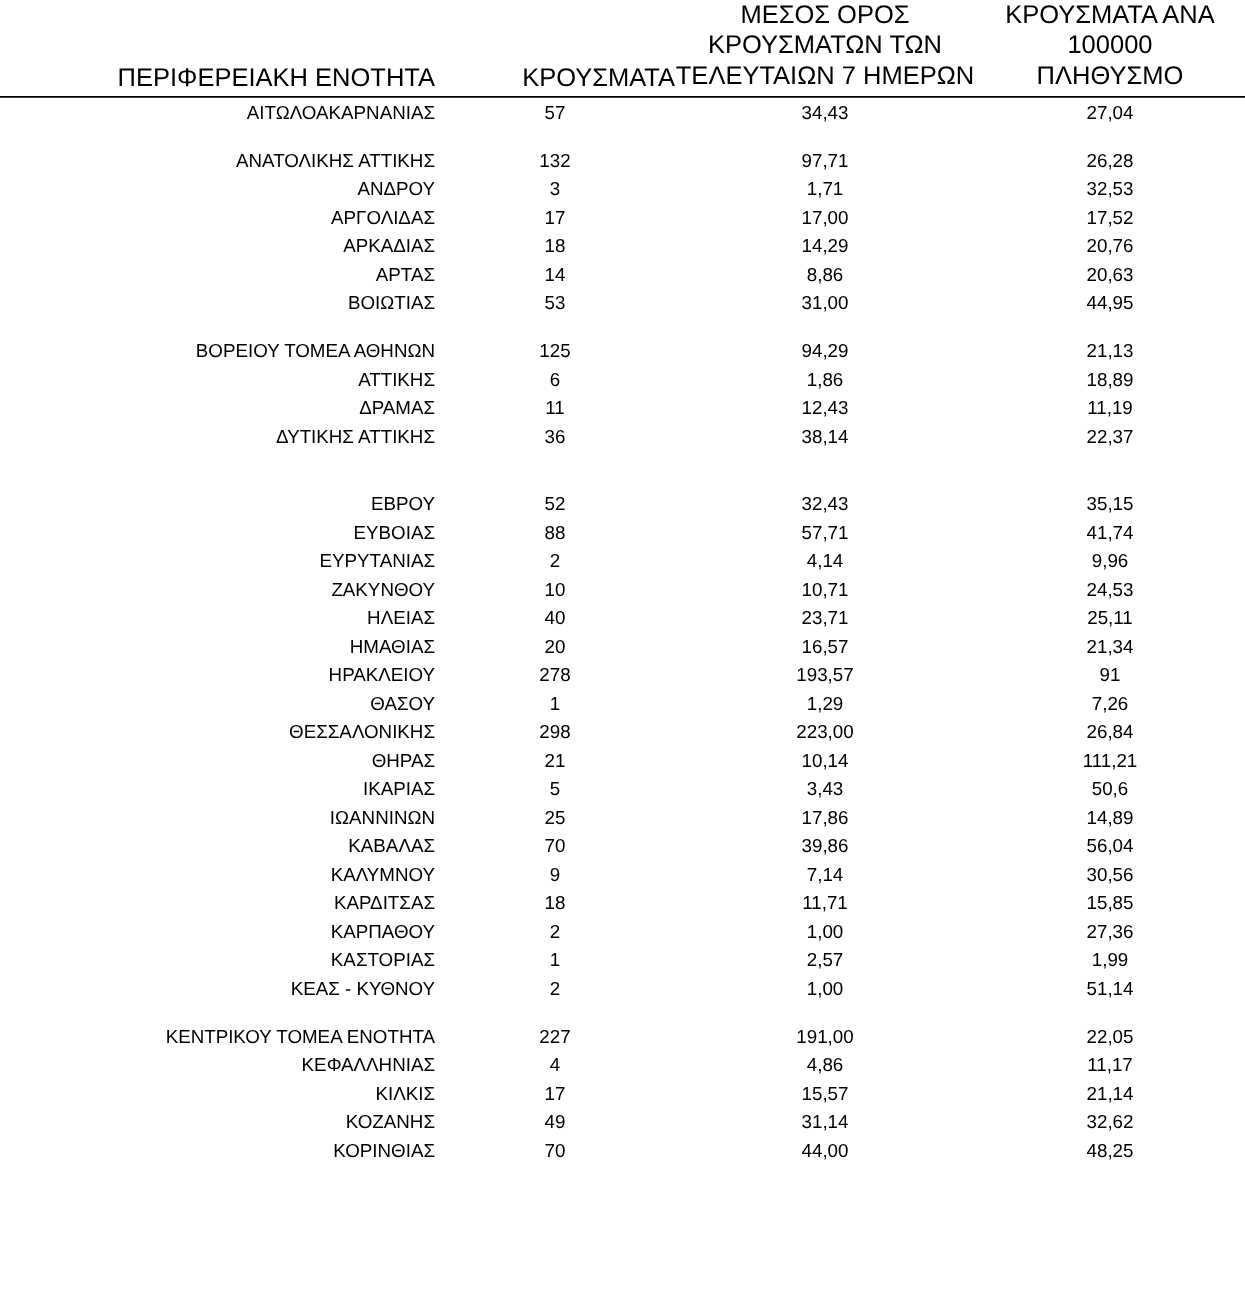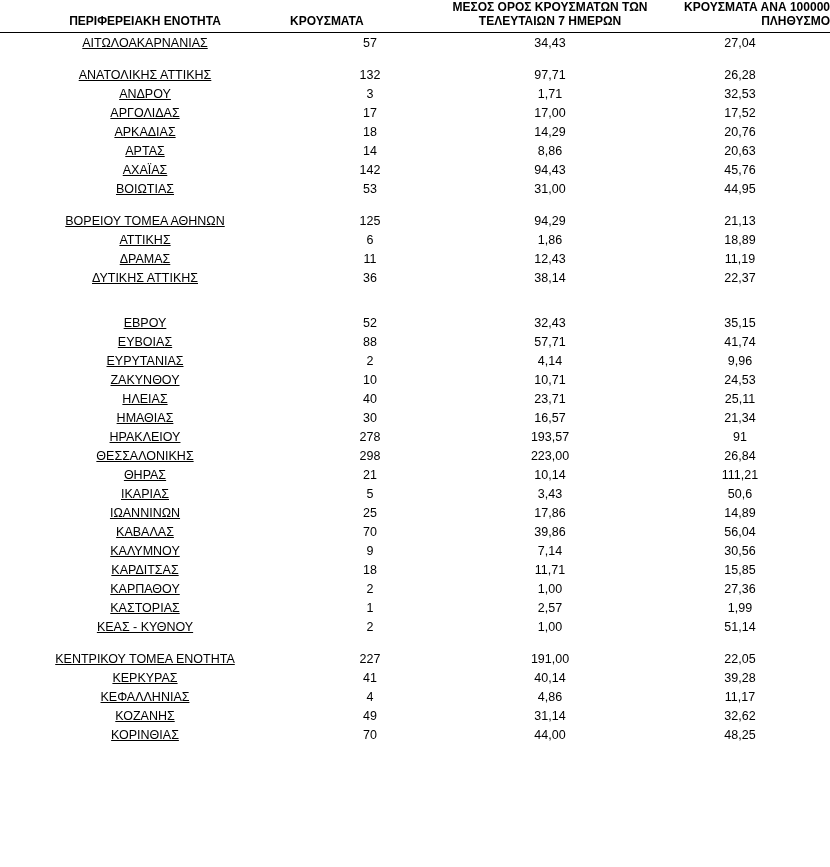--- a/index.html
+++ b/index.html
@@ -19,66 +19,65 @@
     height: 867px;
     position: relative;
     box-sizing: border-box;
   }
   table.data {
     width: 830px;
     border-collapse: collapse;
     table-layout: fixed;
   }
   thead th {
-    font-weight: bold;
-    font-size: 12px;
+    font-weight: normal;
+    font-size: 17px;
     vertical-align: bottom;
     padding: 0 0 3px 0;
     line-height: 1.15;
   }
   .head-rule {
     border-bottom: 1.2px solid #000000;
   }
   col.c-name { width: 290px; }
   col.c-cases { width: 160px; }
   col.c-avg { width: 200px; }
   col.c-rate { width: 180px; }
 
   th.h-name {
-    text-align: center;
+    text-align: right;
     padding-bottom: 3px;
   }
   th.h-cases {
-    text-align: left;
+    text-align: right;
     padding-bottom: 3px;
     margin-top: 20px;
   }
   th.h-avg {
     text-align: center;
     padding-bottom: 3px;
   }
   th.h-rate {
-    text-align: right;
+    text-align: center;
     padding-bottom: 3px;
   }
   .h-two-line {
     display: block;
     line-height: 1.2;
   }
   tbody td {
     font-size: 12.5px;
     padding: 0;
     height: 19px;
     line-height: 19px;
     white-space: nowrap;
   }
   td.name {
-    text-align: center;
+    text-align: right;
     padding-left: 0;
-    text-decoration: underline;
   }
   td.num {
     text-align: center;
   }
   tr.spacer td {
     height: 13px;
     line-height: 13px;
   }
   tr.first-row td {
     padding-top: 1px;
@@ -146,26 +145,20 @@
           <td class="num">14,29</td>
           <td class="num">20,76</td>
         </tr>
         <tr>
           <td class="name">ΑΡΤΑΣ</td>
           <td class="num">14</td>
           <td class="num">8,86</td>
           <td class="num">20,63</td>
         </tr>
         <tr>
-          <td class="name">ΑΧΑΪΑΣ</td>
-          <td class="num">142</td>
-          <td class="num">94,43</td>
-          <td class="num">45,76</td>
-        </tr>
-        <tr>
           <td class="name">ΒΟΙΩΤΙΑΣ</td>
           <td class="num">53</td>
           <td class="num">31,00</td>
           <td class="num">44,95</td>
         </tr>
         <tr class="spacer">
           <td>&nbsp;</td>
           <td>&nbsp;</td>
           <td>&nbsp;</td>
           <td>&nbsp;</td>
@@ -231,31 +224,37 @@
           <td class="num">24,53</td>
         </tr>
         <tr>
           <td class="name">ΗΛΕΙΑΣ</td>
           <td class="num">40</td>
           <td class="num">23,71</td>
           <td class="num">25,11</td>
         </tr>
         <tr>
           <td class="name">ΗΜΑΘΙΑΣ</td>
-          <td class="num">30</td>
+          <td class="num">20</td>
           <td class="num">16,57</td>
           <td class="num">21,34</td>
         </tr>
         <tr>
           <td class="name">ΗΡΑΚΛΕΙΟΥ</td>
           <td class="num">278</td>
           <td class="num">193,57</td>
           <td class="num">91</td>
         </tr>
         <tr>
+          <td class="name">ΘΑΣΟΥ</td>
+          <td class="num">1</td>
+          <td class="num">1,29</td>
+          <td class="num">7,26</td>
+        </tr>
+        <tr>
           <td class="name">ΘΕΣΣΑΛΟΝΙΚΗΣ</td>
           <td class="num">298</td>
           <td class="num">223,00</td>
           <td class="num">26,84</td>
         </tr>
         <tr>
           <td class="name">ΘΗΡΑΣ</td>
           <td class="num">21</td>
           <td class="num">10,14</td>
           <td class="num">111,21</td>
@@ -314,30 +313,30 @@
           <td>&nbsp;</td>
           <td>&nbsp;</td>
         </tr>
         <tr>
           <td class="name">ΚΕΝΤΡΙΚΟΥ ΤΟΜΕΑ ΕΝΟΤΗΤΑ</td>
           <td class="num">227</td>
           <td class="num">191,00</td>
           <td class="num">22,05</td>
         </tr>
         <tr>
-          <td class="name">ΚΕΡΚΥΡΑΣ</td>
-          <td class="num">41</td>
-          <td class="num">40,14</td>
-          <td class="num">39,28</td>
-        </tr>
-        <tr>
           <td class="name">ΚΕΦΑΛΛΗΝΙΑΣ</td>
           <td class="num">4</td>
           <td class="num">4,86</td>
           <td class="num">11,17</td>
+        </tr>
+        <tr>
+          <td class="name">ΚΙΛΚΙΣ</td>
+          <td class="num">17</td>
+          <td class="num">15,57</td>
+          <td class="num">21,14</td>
         </tr>
         <tr>
           <td class="name">ΚΟΖΑΝΗΣ</td>
           <td class="num">49</td>
           <td class="num">31,14</td>
           <td class="num">32,62</td>
         </tr>
         <tr>
           <td class="name">ΚΟΡΙΝΘΙΑΣ</td>
           <td class="num">70</td>

